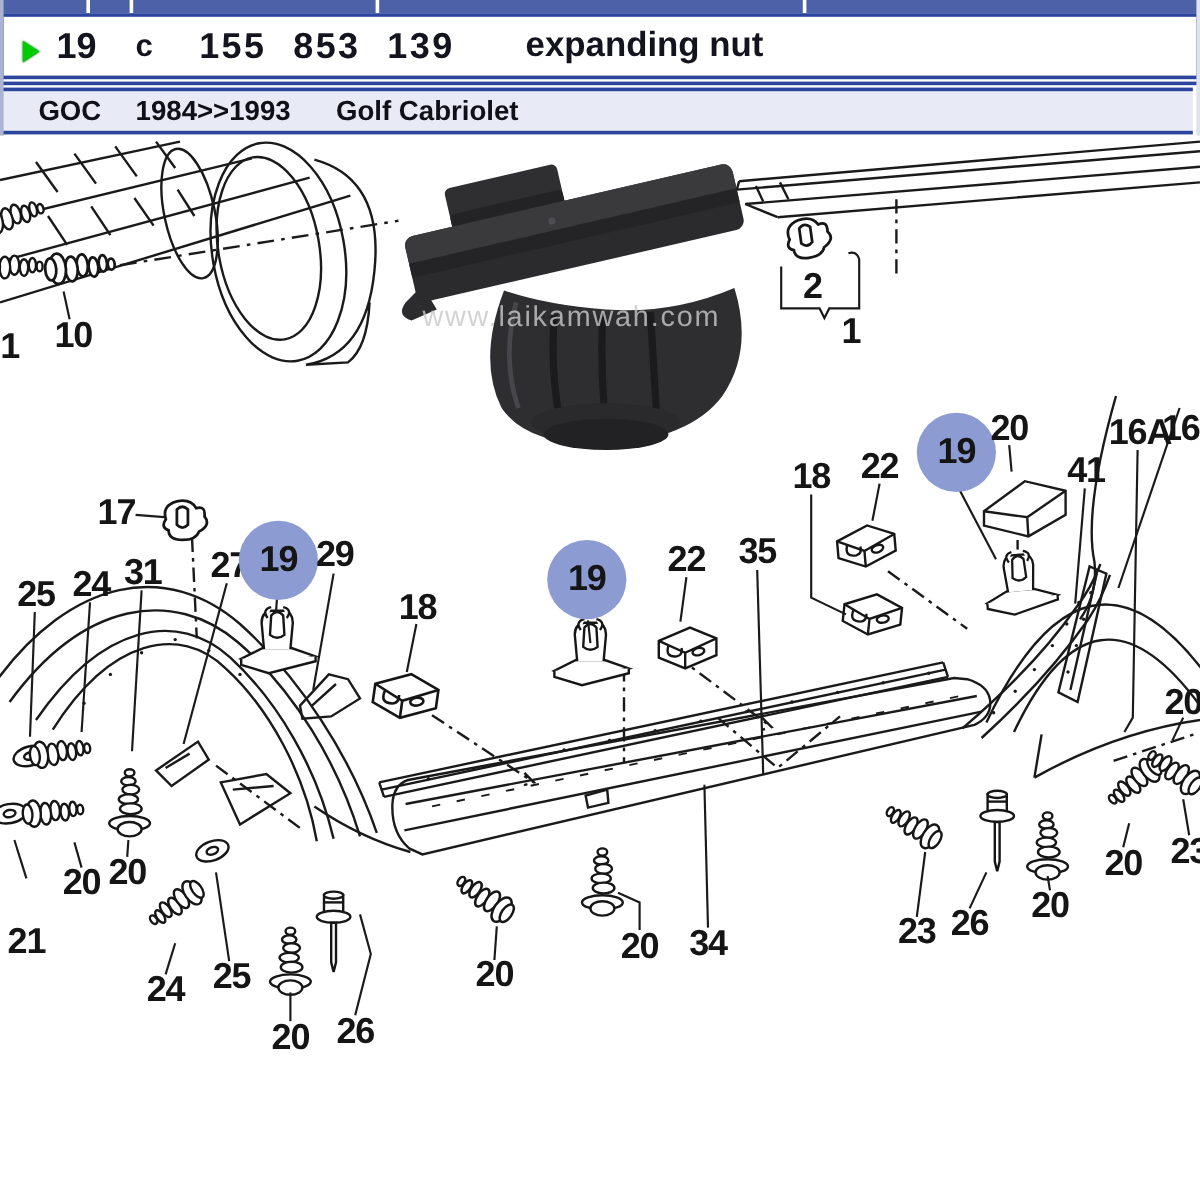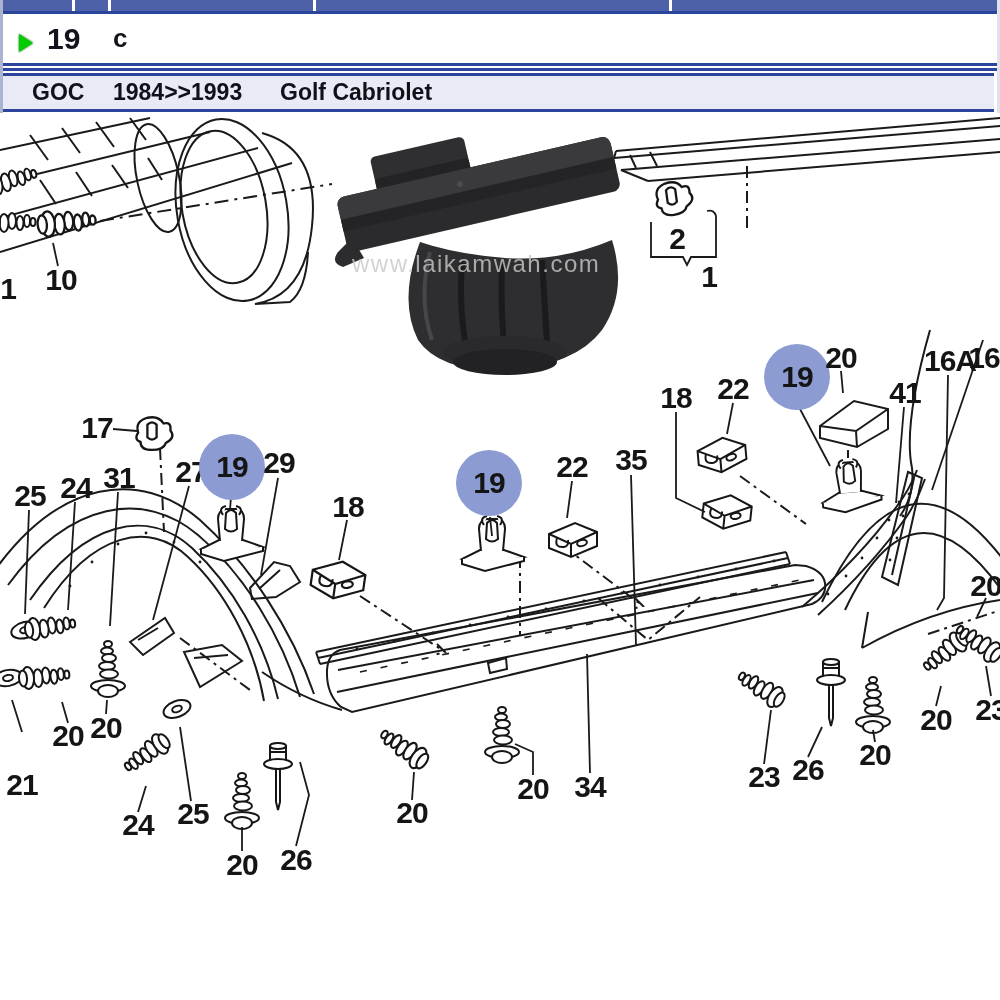--- a/index.html
+++ b/index.html
@@ -318,20 +318,22 @@
     <span class="div" style="left:72px"></span>
       <span class="div" style="left:108px"></span>
     <span class="div" style="left:313px"></span>
       <span class="div" style="left:669px"></span>
   </div>
 
   <div class="row1">
     <div class="arrow" id="arrow" style="border-left-color: rgb(0, 204, 0);"></div>
     <span class="h1txt" style="left:44px">19</span>
     <span class="h1txt" style="left:110px;font-size:26px">c</span>
+    <span class="h1txt" style="left:163px;word-spacing:12px;letter-spacing:2px">155 853 139</span>
+    <span class="h1txt" style="left:435px;font-size:29px">expanding nut</span>
   </div>
   <div class="navbar-line"></div>
 
   <div class="row2">
     <span class="r2txt" style="left:32px">GOC</span>
     <span class="r2txt" style="left:113px">1984&gt;&gt;1993</span>
     <span class="r2txt" style="left:280px">Golf Cabriolet</span>
   </div>
   <div class="edgeL"></div>
   <div class="edgeR"></div>

